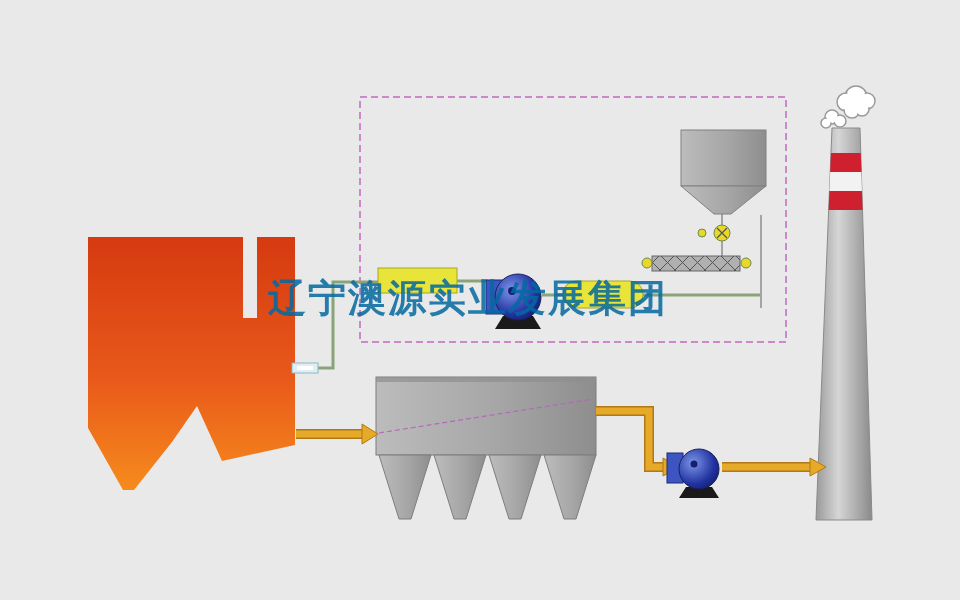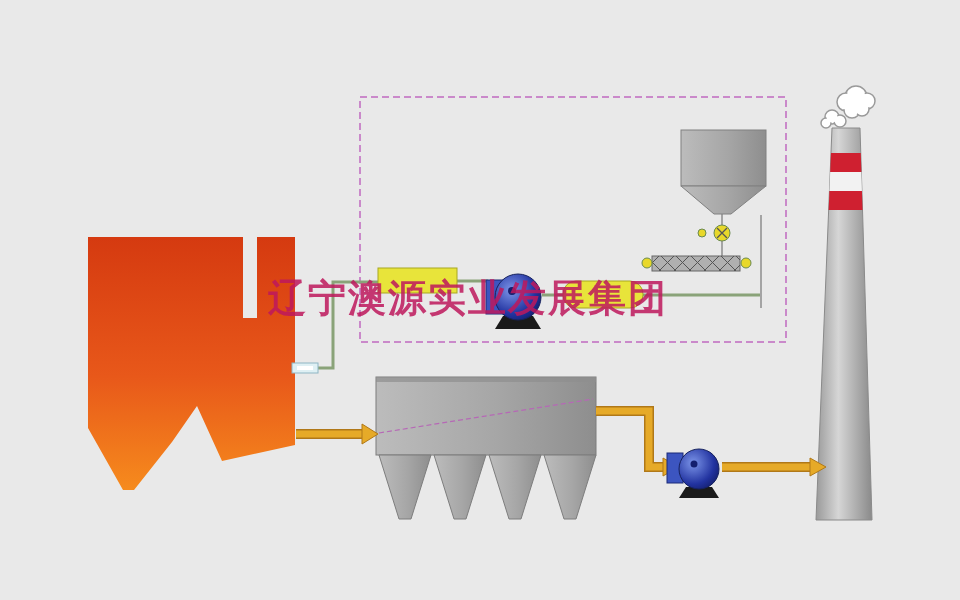--- a/index.html
+++ b/index.html
@@ -2,21 +2,21 @@
 <html><head>
 <meta charset="utf-8">
 <style>
   html,body{margin:0;padding:0;background:#e9e9e9;}
   #stage{position:relative;width:960px;height:600px;background:#e9e9e9;overflow:hidden;
          font-family:"DejaVu Sans","Liberation Sans",sans-serif;}
   #diagram-svg{position:absolute;left:0;top:0;}
   .watermark{
     position:absolute;left:268px;top:278px;width:440px;
     font-size:38px;font-weight:bold;letter-spacing:2px;white-space:nowrap;
-    color:#be185d;opacity:0.85;line-height:1.1;
+    color:#0369a1;opacity:0.85;line-height:1.1;
     font-family:"DejaVu Sans","Liberation Sans",sans-serif;
     pointer-events:none;
   }
 </style>
 </head>
 <body>
 
 <div id="stage">
 
 <svg id="diagram-svg" width="960" height="600" viewBox="0 0 960 600">

